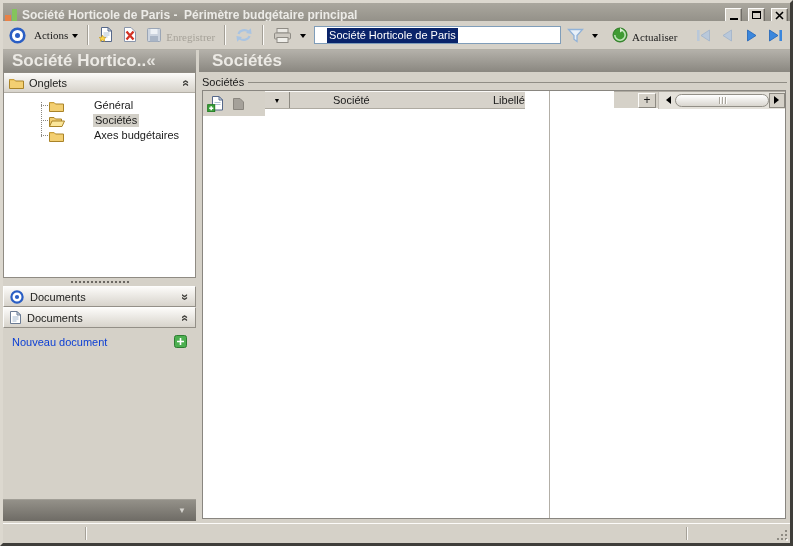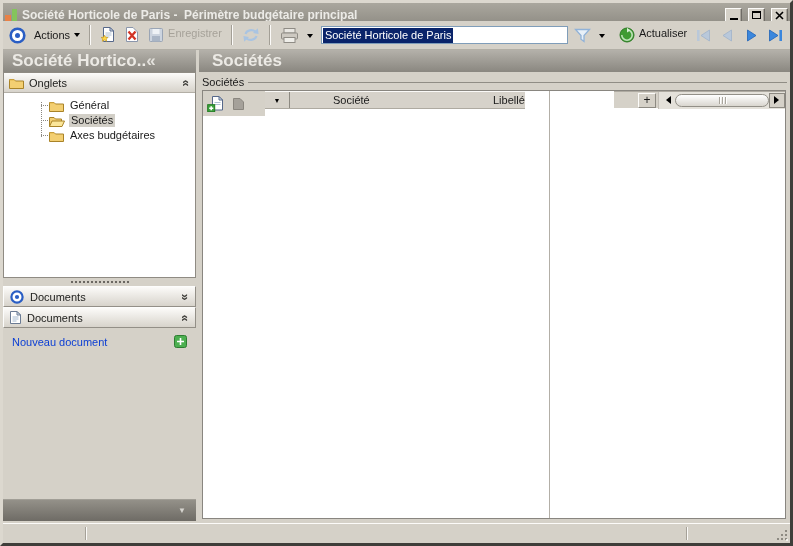--- a/index.html
+++ b/index.html
@@ -15,25 +15,25 @@
   .app-icon .blk-green{position:absolute;right:1px;top:0;width:5px;height:13px;background:#84c45c;}
   .win-title{flex:1;font-weight:bold;font-size:12px;color:#ecebe7;white-space:pre;overflow:hidden;}
   .winbtn{width:17px;height:15px;background:#d5d1c8;border:1px solid;border-color:#fcfbf9 #6f6c66 #6f6c66 #fcfbf9;
     box-shadow:inset -1px -1px 0 #a9a59c;display:flex;align-items:center;justify-content:center;margin-left:2px;flex:none;}
   .glyph-min{width:8px;height:2px;background:#000;margin-top:7px;}
   .glyph-max{width:9px;height:8px;border:1px solid #000;border-top-width:2px;}
   
   .toolbar{position:absolute;left:0;top:18px;right:0;height:29px;background:#d5d1c8;
     border-bottom:1px solid #b2afa6;display:flex;align-items:center;padding:0 4px;gap:4px;}
   .tsep{width:2px;height:20px;border-left:1px solid #a39f96;border-right:1px solid #fcfbf9;margin:0 3px;flex:none;}
-  .tbtn{display:flex;align-items:flex-start;gap:4px;padding:1px 2px;flex:none;}
+  .tbtn{display:flex;align-items:flex-end;gap:4px;padding:1px 2px;flex:none;font-family:Liberation Serif, serif;}
   .caret{width:0;height:0;border:3.5px solid transparent;border-top:4px solid #000;margin-top:4px;}
   .disabled-text{color:#a6a299;}
   .perim-input{width:247px;height:18px;background:#fff;border:1px solid #7f9db9;display:flex;align-items:flex-end;
-    padding:0 1px;margin-left:2px;flex:none;overflow:hidden;}
+    padding:0 12px;margin-left:2px;flex:none;overflow:hidden;}
   .perim-input .sel{background:#0a246a;color:#fff;padding:0 2px;line-height:15px;white-space:nowrap;}
   .navgroup{margin-left:auto;display:flex;align-items:center;gap:9px;padding-right:3px;}
   
   .caption{position:absolute;top:47px;height:22px;background:linear-gradient(180deg,#b4b1aa,#8a8780);
     display:flex;align-items:center;color:#eceae5;font-weight:bold;font-size:17px;}
   .cap-side{left:0;width:193px;padding-left:9px;}
   .cap-main{left:196px;right:0;padding-left:13px;}
   .chev{font-weight:bold;color:#e3e1dc;}
   .rot90{display:inline-block;transform:rotate(90deg);}
   
@@ -43,21 +43,21 @@
     border-color:#fdfdfc #938f87 #938f87 #fdfdfc;display:flex;align-items:center;padding:0 6px;gap:6px;flex:none;color:#21211f;}
   .sec-header .chev2{margin-left:auto;color:#44433f;font-weight:bold;font-size:12px;}
   .onglets-header{height:20px;border:none;border-bottom:1px solid #b3afa6;background:linear-gradient(180deg,#fcfbf9,#d7d3cb);
     display:flex;align-items:center;padding:0 5px;gap:5px;color:#21211f;}
   .onglets-header .chev2{margin-left:auto;color:#44433f;font-weight:bold;font-size:12px;}
   .tree{position:relative;padding-top:5px;}
   .tree::before{content:"";position:absolute;left:37px;top:9px;height:35px;border-left:1px dotted #8a8780;}
   .tree-row{height:15px;display:flex;align-items:center;padding-left:37px;cursor:default;}
   .tree-row::before{content:"";width:7px;height:0;border-top:1px dotted #8a8780;margin-right:1px;}
   .tree-row svg{margin-right:4px;flex:none;}
-  .tree-row .lbl{padding:0 2px;line-height:13px;}
+  .tree-row .lbl{padding:0 2px;line-height:13px;margin-left:24px;}
   .tree-row.selected .lbl{background:#d2cfc7;}
   .v-splitter{height:8px;display:flex;align-items:center;justify-content:center;flex:none;}
   .v-splitter .dots{width:58px;border-top:2px dotted #6b6862;}
   .documents-body{flex:1;background:#d5d1c8;padding-top:7px;}
   .newdoc-row{display:flex;align-items:center;justify-content:space-between;padding:0 9px;}
   .newdoc-row .link{color:#0b3ed4;}
   .sidebar-bottom{height:22px;margin-top:auto;background:linear-gradient(180deg,#949189,#6e6b65);
     border-top:1px solid #a19e96;display:flex;align-items:center;justify-content:flex-end;padding-right:10px;flex:none;}
   .sidebar-bottom .tri{color:#d6d4cf;font-size:8px;}
   

